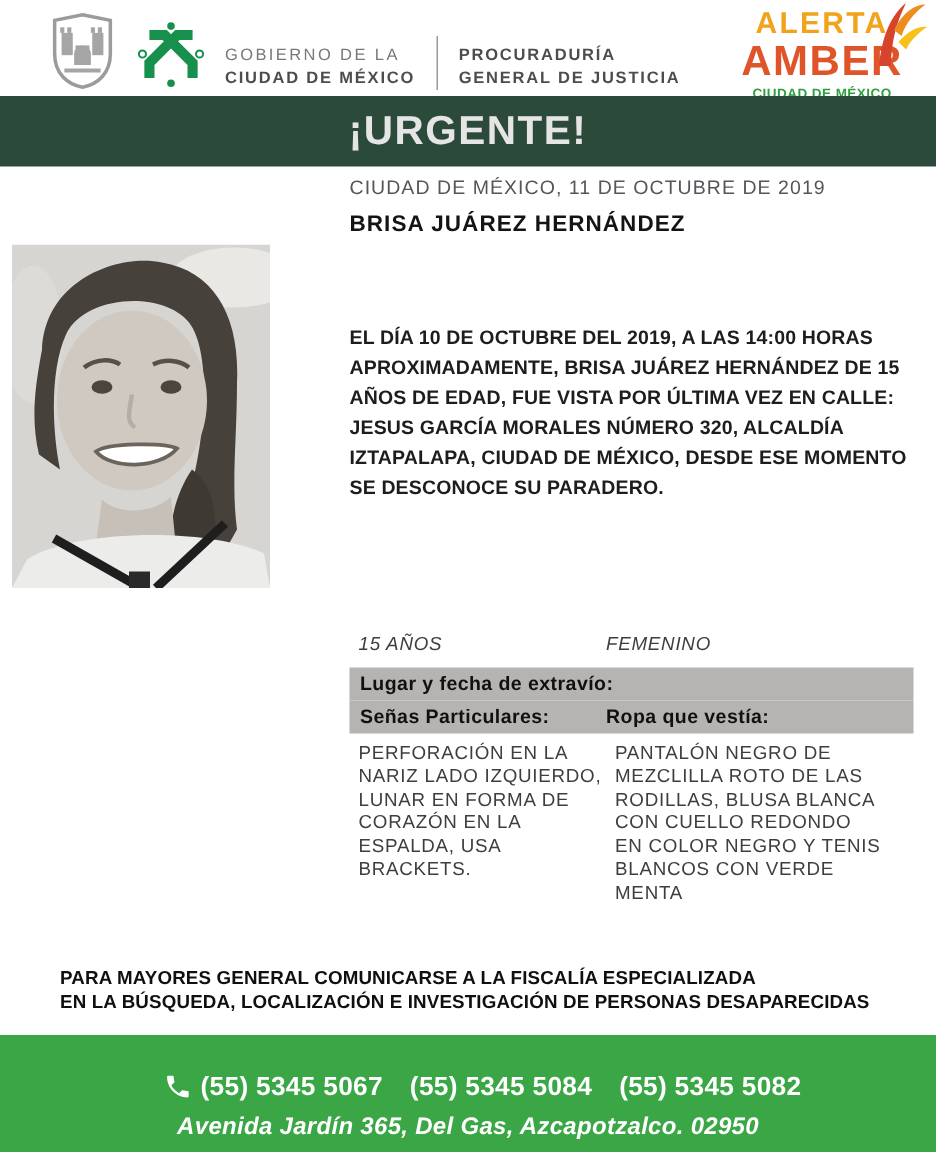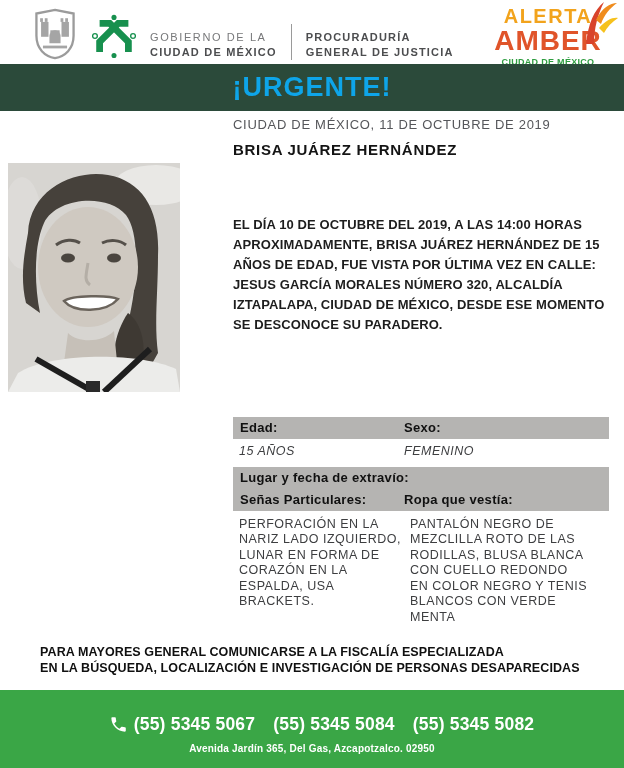--- a/index.html
+++ b/index.html
@@ -18,21 +18,21 @@
   .pgj-text div{font-size:11px;letter-spacing:1.2px;color:#4c4d4f;font-weight:bold;}
 
   .amber{position:absolute;right:18px;top:2px;width:116px;text-align:center;line-height:1;}
   .amber-l1{font-size:20px;font-weight:bold;letter-spacing:1.5px;color:#f2a31c;margin-top:4px;}
   .amber-l2{font-size:28px;font-weight:bold;letter-spacing:1px;color:#e0542a;margin-top:1px;}
   .amber-l3{font-size:9px;font-weight:bold;color:#2f9e41;letter-spacing:0.3px;margin-top:3px;}
   .amber-swoosh{position:absolute;right:-12px;top:-2px;width:34px;height:46px;}
 
   
   .banner{position:absolute;left:0;top:64px;width:624px;height:47px;background:#2b4a3a;
-          color:#0ea5e9;font-size:27px;font-weight:bold;text-align:center;line-height:47px;letter-spacing:1px;}
+          color:#e5e5e5;font-size:27px;font-weight:bold;text-align:center;line-height:47px;letter-spacing:1px;}
 
   
   .photo{position:absolute;left:8px;top:163px;width:172px;height:229px;}
 
   
   .dateline{position:absolute;left:233px;top:117px;font-size:13px;color:#55565a;letter-spacing:0.7px;}
   .name{position:absolute;left:233px;top:141px;font-size:15px;font-weight:bold;color:#141414;letter-spacing:0.7px;}
   .description{position:absolute;left:233px;top:179px;width:378px;font-size:13px;font-weight:bold;
                color:#1d1d1d;line-height:20px;letter-spacing:0.1px;margin-top:36px;}
 
@@ -52,21 +52,21 @@
   
   .info-note{position:absolute;left:40px;top:645px;font-size:12.5px;font-weight:bold;color:#101010;
              line-height:15.5px;letter-spacing:0.1px;}
 
   
   .greenbar{position:absolute;left:0;top:690px;width:624px;height:78px;background:#3aa646;color:#fff;}
   .gb-line1{display:flex;align-items:center;justify-content:center;margin-top:24px;
             font-size:17.5px;font-weight:bold;letter-spacing:0.2px;padding-left:19px;}
   .gb-group{display:flex;align-items:center;margin:0 9px;}
   .gb-icon{width:19px;height:19px;margin-right:6px;flex:none;}
-  .gb-line2{text-align:center;margin-top:8px;font-size:10px;font-weight:bold;letter-spacing:0.2px;}
+  .gb-line2{text-align:center;margin-top:8px;font-size:16px;font-weight:bold;letter-spacing:0.2px;font-style:italic;}
 </style>
 </head>
 <body>
 
 <div class="poster">
 
   <div class="header-left">
     <svg class="shield" viewBox="0 0 50 56">
       <path d="M25 2 L45 6 V30 C45 44 36 52 25 54 C14 52 5 44 5 30 V6 Z" fill="#ffffff" stroke="#9b9b9b" stroke-width="2.5"></path>
       <rect x="10" y="15" width="8" height="16" fill="#a5a5a5"></rect>
@@ -129,24 +129,20 @@
     <path d="M28 196 L86 229" stroke="#1e1e1e" stroke-width="6"></path>
     <path d="M142 186 L96 229" stroke="#1e1e1e" stroke-width="6"></path>
     <rect x="78" y="218" width="14" height="11" fill="#2a2a2a"></rect>
   </svg>
 
   <div class="dateline">CIUDAD DE MÉXICO, 11 DE OCTUBRE DE 2019</div>
   <div class="name">BRISA JUÁREZ HERNÁNDEZ</div>
   <div class="description">EL DÍA 10 DE OCTUBRE DEL 2019, A LAS 14:00 HORAS APROXIMADAMENTE, BRISA JUÁREZ HERNÁNDEZ DE 15 AÑOS DE EDAD, FUE VISTA POR ÚLTIMA VEZ EN CALLE: JESUS GARCÍA MORALES NÚMERO 320, ALCALDÍA IZTAPALAPA, CIUDAD DE MÉXICO, DESDE ESE MOMENTO SE DESCONOCE SU PARADERO.</div>
 
   <div class="details">
-    <div class="d-bar">
-      <span class="d-label cell-l">Edad:</span>
-      <span class="d-label">Sexo:</span>
-    </div>
     <div class="d-vals">
       <span class="d-val cell-vl">15 AÑOS</span>
       <span class="d-val">FEMENINO</span>
     </div>
     <div class="d-bar">
       <span class="d-label">Lugar y fecha de extravío:</span>
     </div>
     <div class="d-bar">
       <span class="d-label cell-l">Señas Particulares:</span>
       <span class="d-label">Ropa que vestía:</span>

